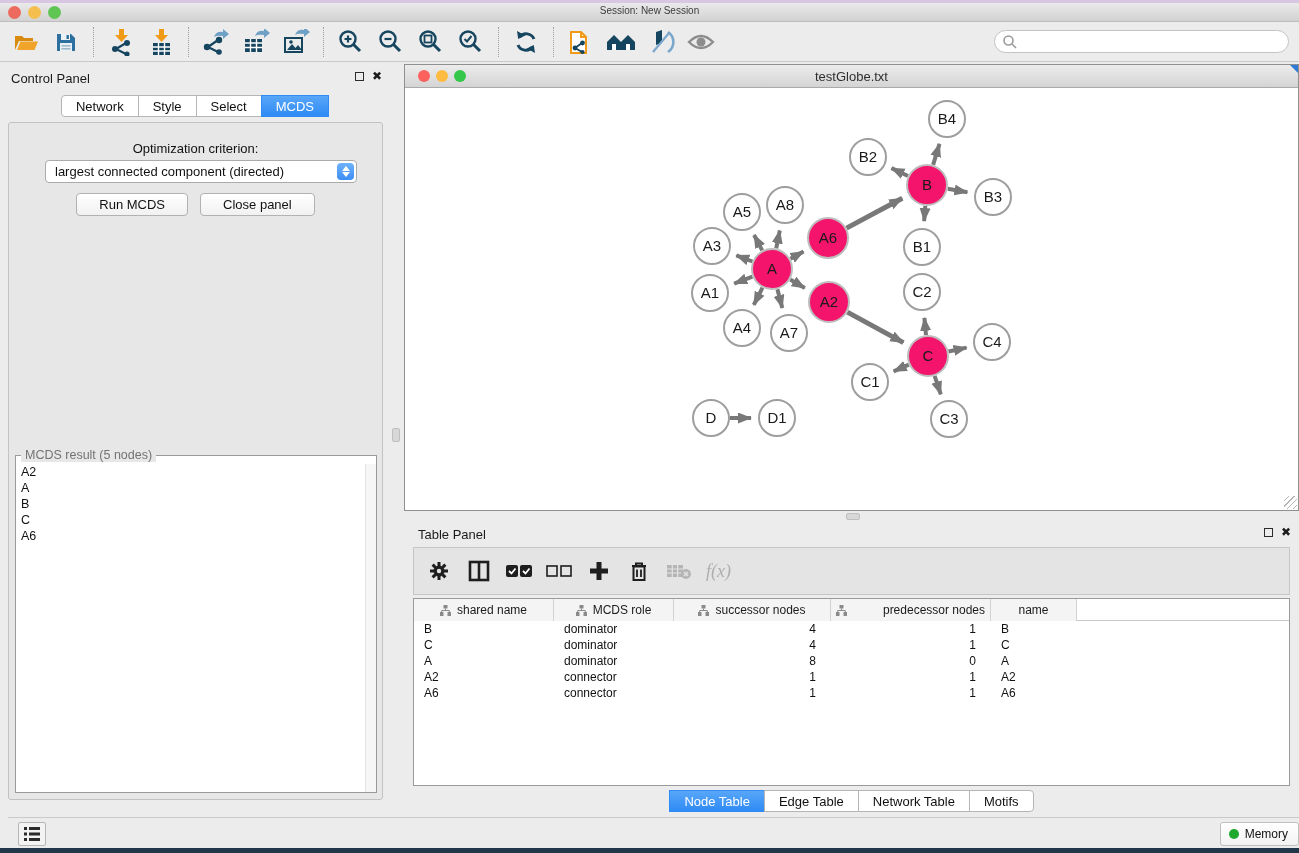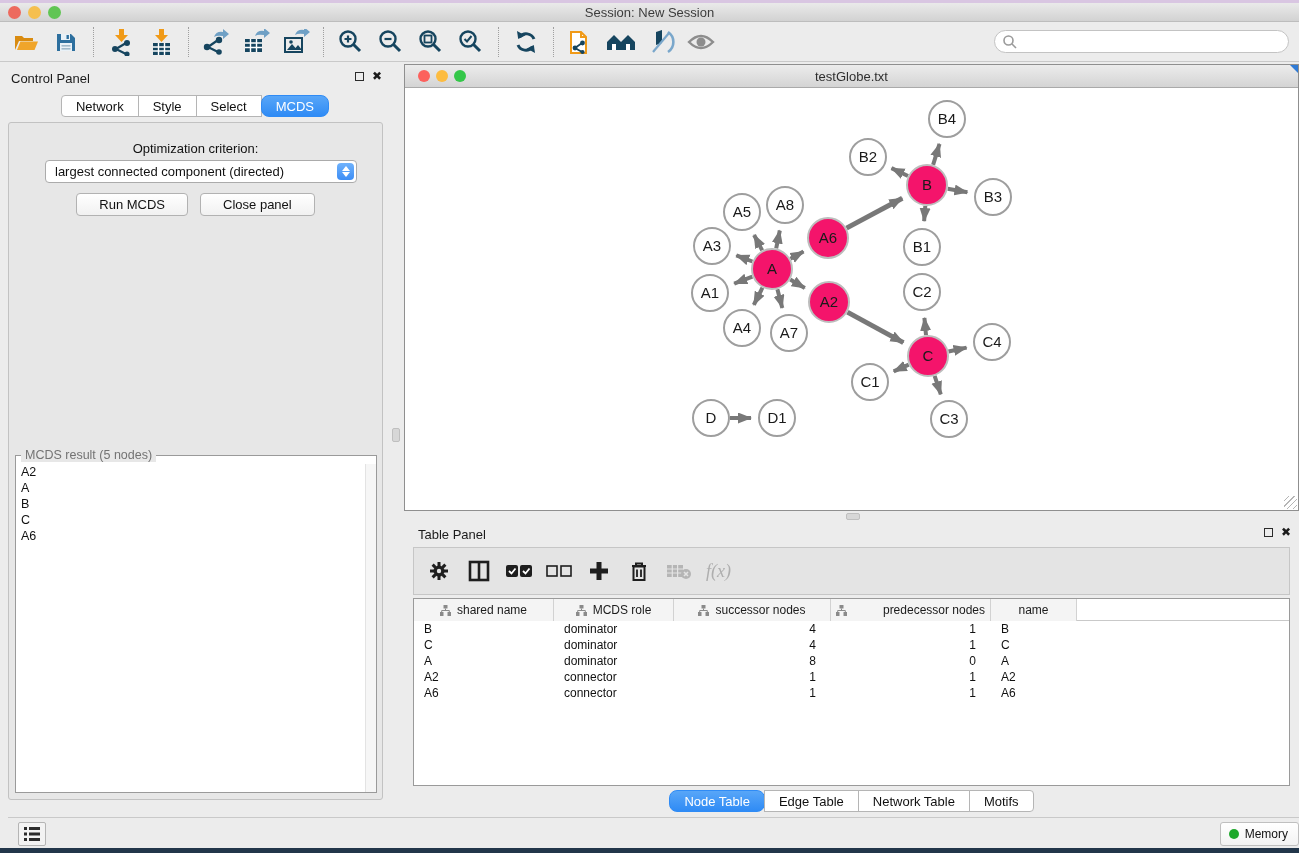--- a/index.html
+++ b/index.html
@@ -9,21 +9,21 @@
 
   
   .top-strip { position:absolute; left:0; top:0; width:100%; height:3px; background:#d9c6e2; }
   .titlebar { position:absolute; left:0; top:3px; width:100%; height:19px;
       background:linear-gradient(#eaeaea,#d2d2d2); border-bottom:1px solid #bdbdbd; }
   .tl { position:absolute; top:3px; width:13px; height:13px; border-radius:50%; }
   .tl.r { left:8px;  background:#ed6a5e; }
   .tl.y { left:28px; background:#f5bf4f; }
   .tl.g { left:48px; background:#61c554; }
   .titlebar .title { position:absolute; left:0; right:0; top:2px; text-align:center;
-      font-size:13px; color:#3c3c3c; }
+      font-size:10px; color:#3c3c3c; }
 
   
   .toolbar { position:absolute; left:0; top:22px; width:100%; height:40px; background:#ececec;
       border-bottom:1px solid #c9c9c9; display:flex; align-items:center; padding-left:6px; }
   .tbtn { width:40px; height:34px; display:flex; align-items:center; justify-content:center; }
   .tbtn svg { display:block; }
   .sep { width:0; height:30px; border-left:1px dotted #9f9f9f; margin:0 7px; }
   .search-wrap { margin-left:auto; margin-right:10px; position:relative; }
   .search-input { width:295px; height:23px; border:1px solid #c3c3c3; border-radius:12px;
       background:#fff; padding-left:26px; font-size:13px; color:#333; outline:none; }
@@ -34,21 +34,21 @@
   .cp-header { position:absolute; left:0; top:0; width:100%; height:30px; }
   .cp-title { position:absolute; left:11px; top:9px; font-size:13px; color:#1b1b1b; }
   .win-icons { position:absolute; right:8px; top:9px; display:flex; gap:8px; align-items:center; }
   .float-box { width:9px; height:9px; border:1.5px solid #2b2b2b; display:inline-block; }
   .close-x { font-size:12px; font-weight:bold; color:#1b1b1b; line-height:10px; }
   .cp-tabs { position:absolute; left:0; top:33px; width:100%; display:flex; justify-content:center; }
   .tab-btn { height:22px; font-size:13px; color:#111; background:#fff; border:1px solid #b5b5b5;
       display:flex; align-items:center; justify-content:center; margin-left:-1px; padding:0 14px; }
   .tab-btn:first-child { border-radius:4px 0 0 4px; margin-left:0; }
   .tab-btn:last-child { border-radius:0 4px 4px 0; }
-  .tab-btn.active { background:linear-gradient(#58a6f8,#2f8bf5); color:#fff; border-color:#2f8bf5; border-radius:8px;text-align:right; }
+  .tab-btn.active { background:linear-gradient(#58a6f8,#2f8bf5); color:#fff; border-color:#2f8bf5; border-radius:0;text-align:right; }
   .cp-body { position:absolute; left:8px; top:60px; width:375px; height:678px;
       background:#e7e7e7; border:1px solid #c2c2c2; border-radius:3px; }
   .opt-label { position:absolute; left:0; width:100%; top:18px; text-align:center; font-size:13px; color:#111; }
   .criterion { position:absolute; left:36px; top:37px; width:312px; height:23px; background:#fff;
       border:1px solid #ababab; border-radius:4px; font-size:13px; color:#111;
       display:flex; align-items:center; padding-left:9px; }
   .stepper { position:absolute; right:2px; top:2px; width:17px; height:17px; border-radius:4px;
       background:linear-gradient(#6fb2fc,#3c8df5); display:flex; flex-direction:column;
       align-items:center; justify-content:center; gap:1px; }
   .stepper .up   { width:0; height:0; border-left:4px solid transparent; border-right:4px solid transparent; border-bottom:5px solid #fff; }

